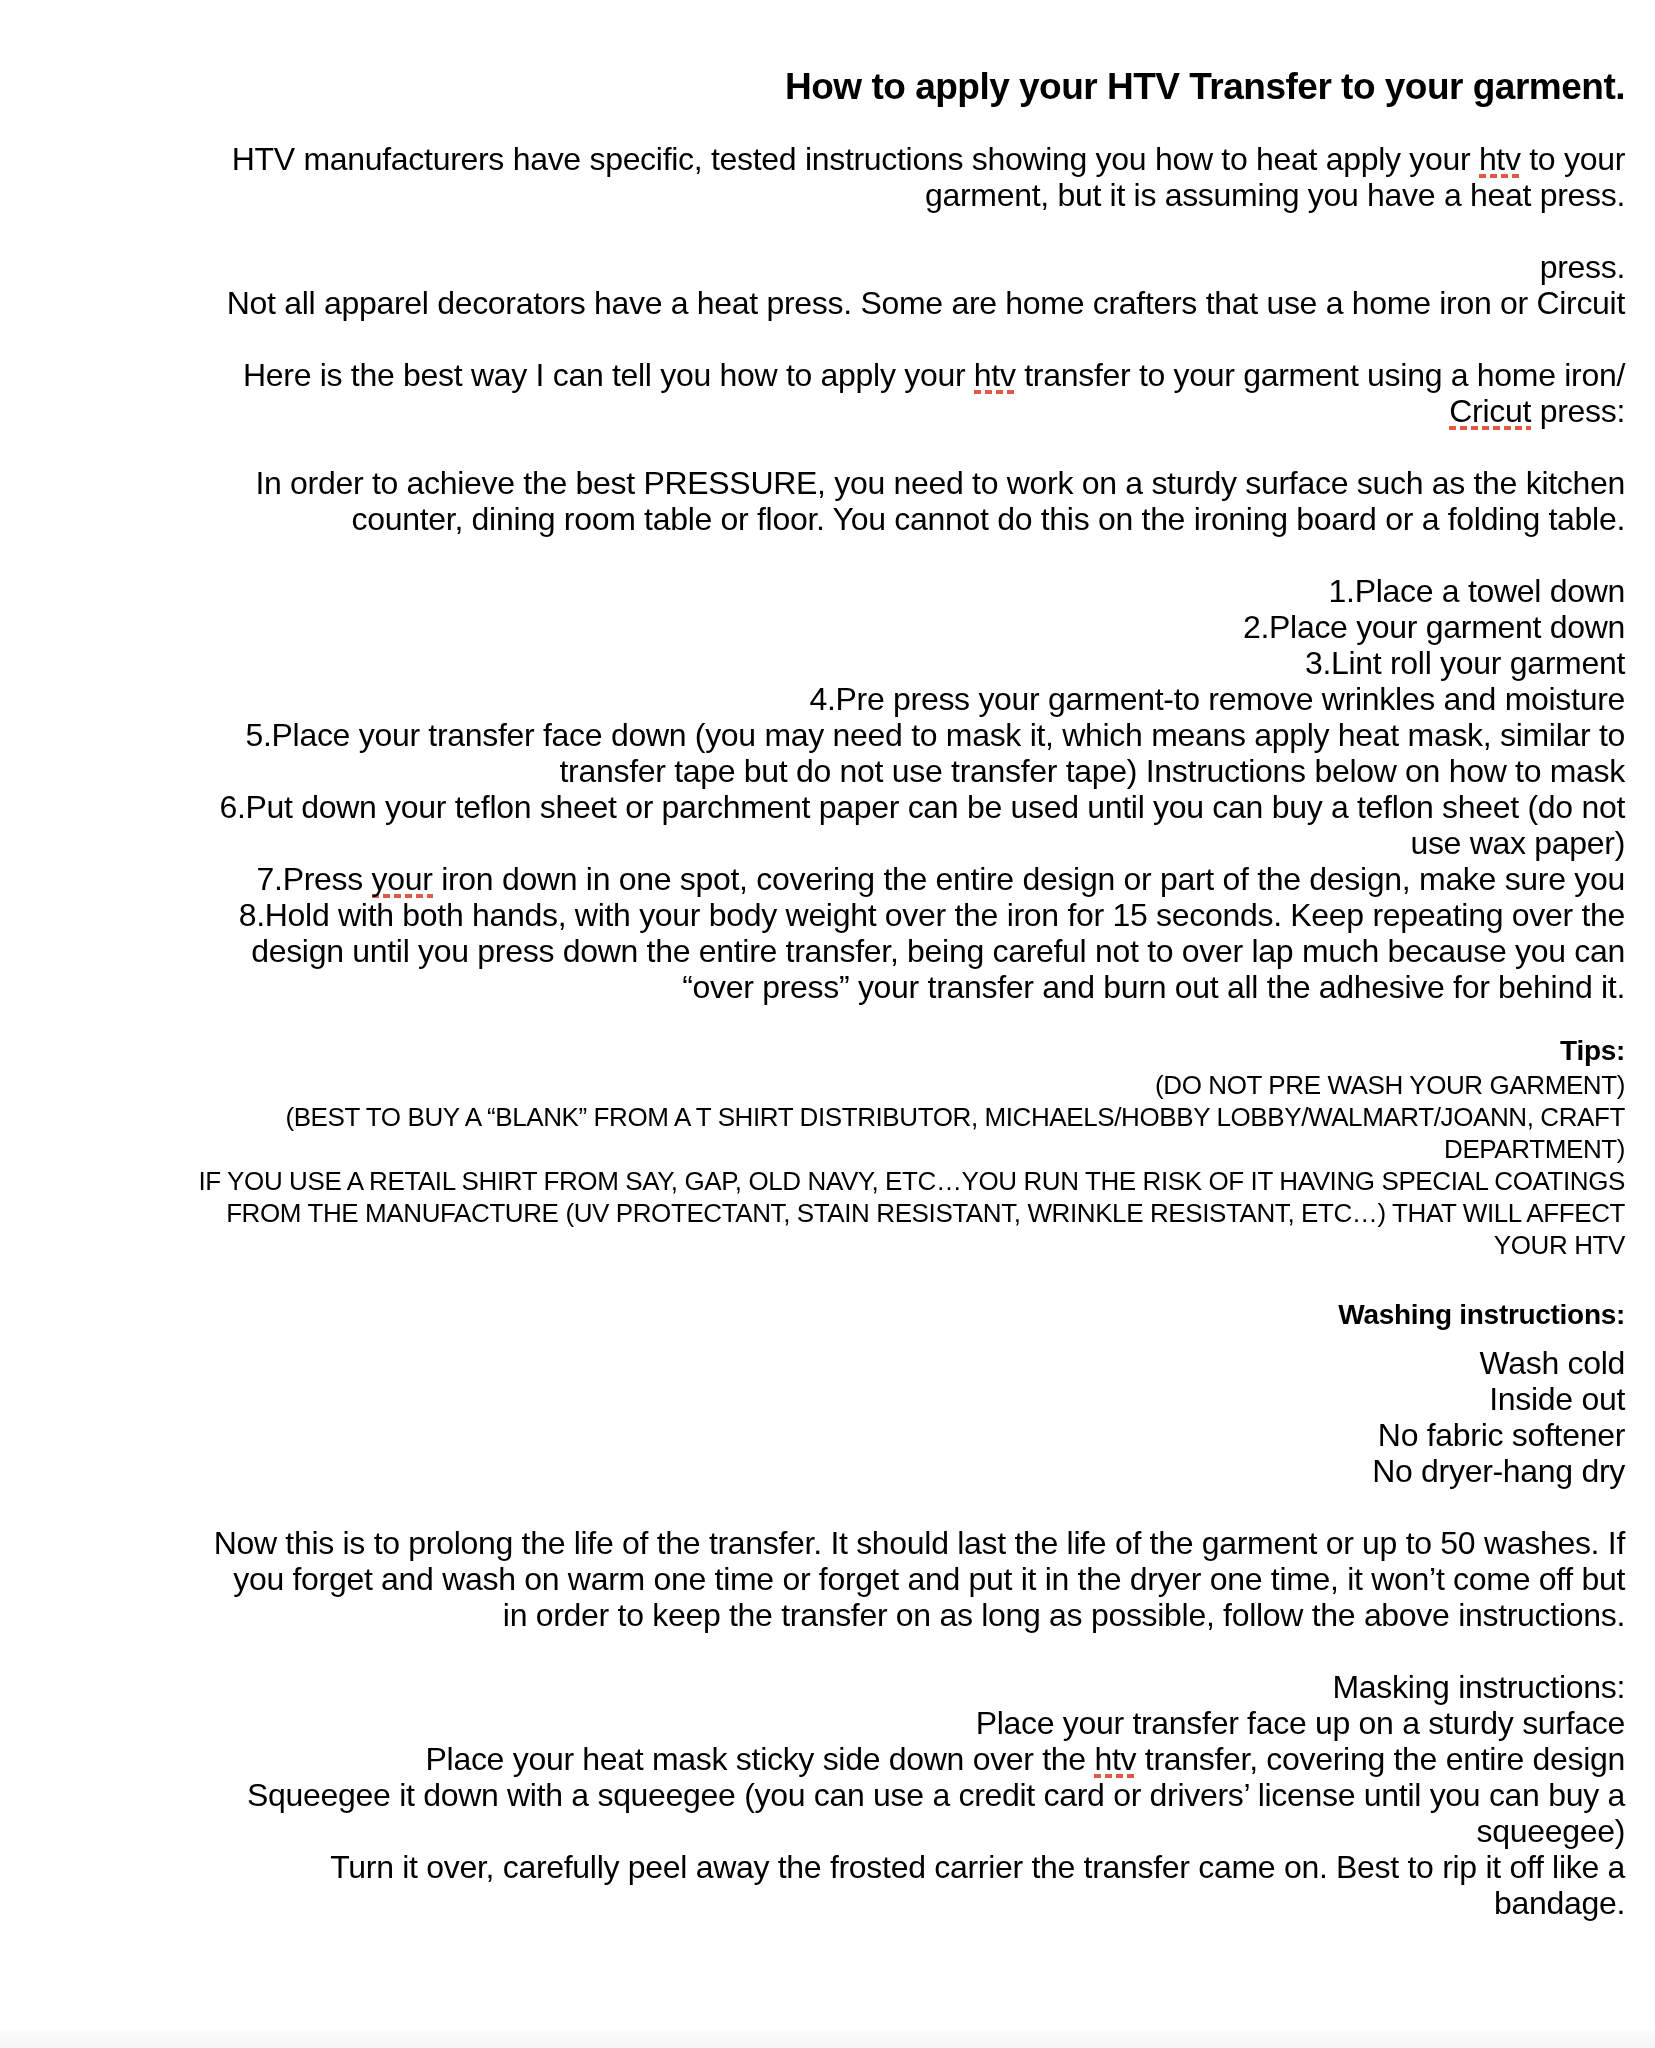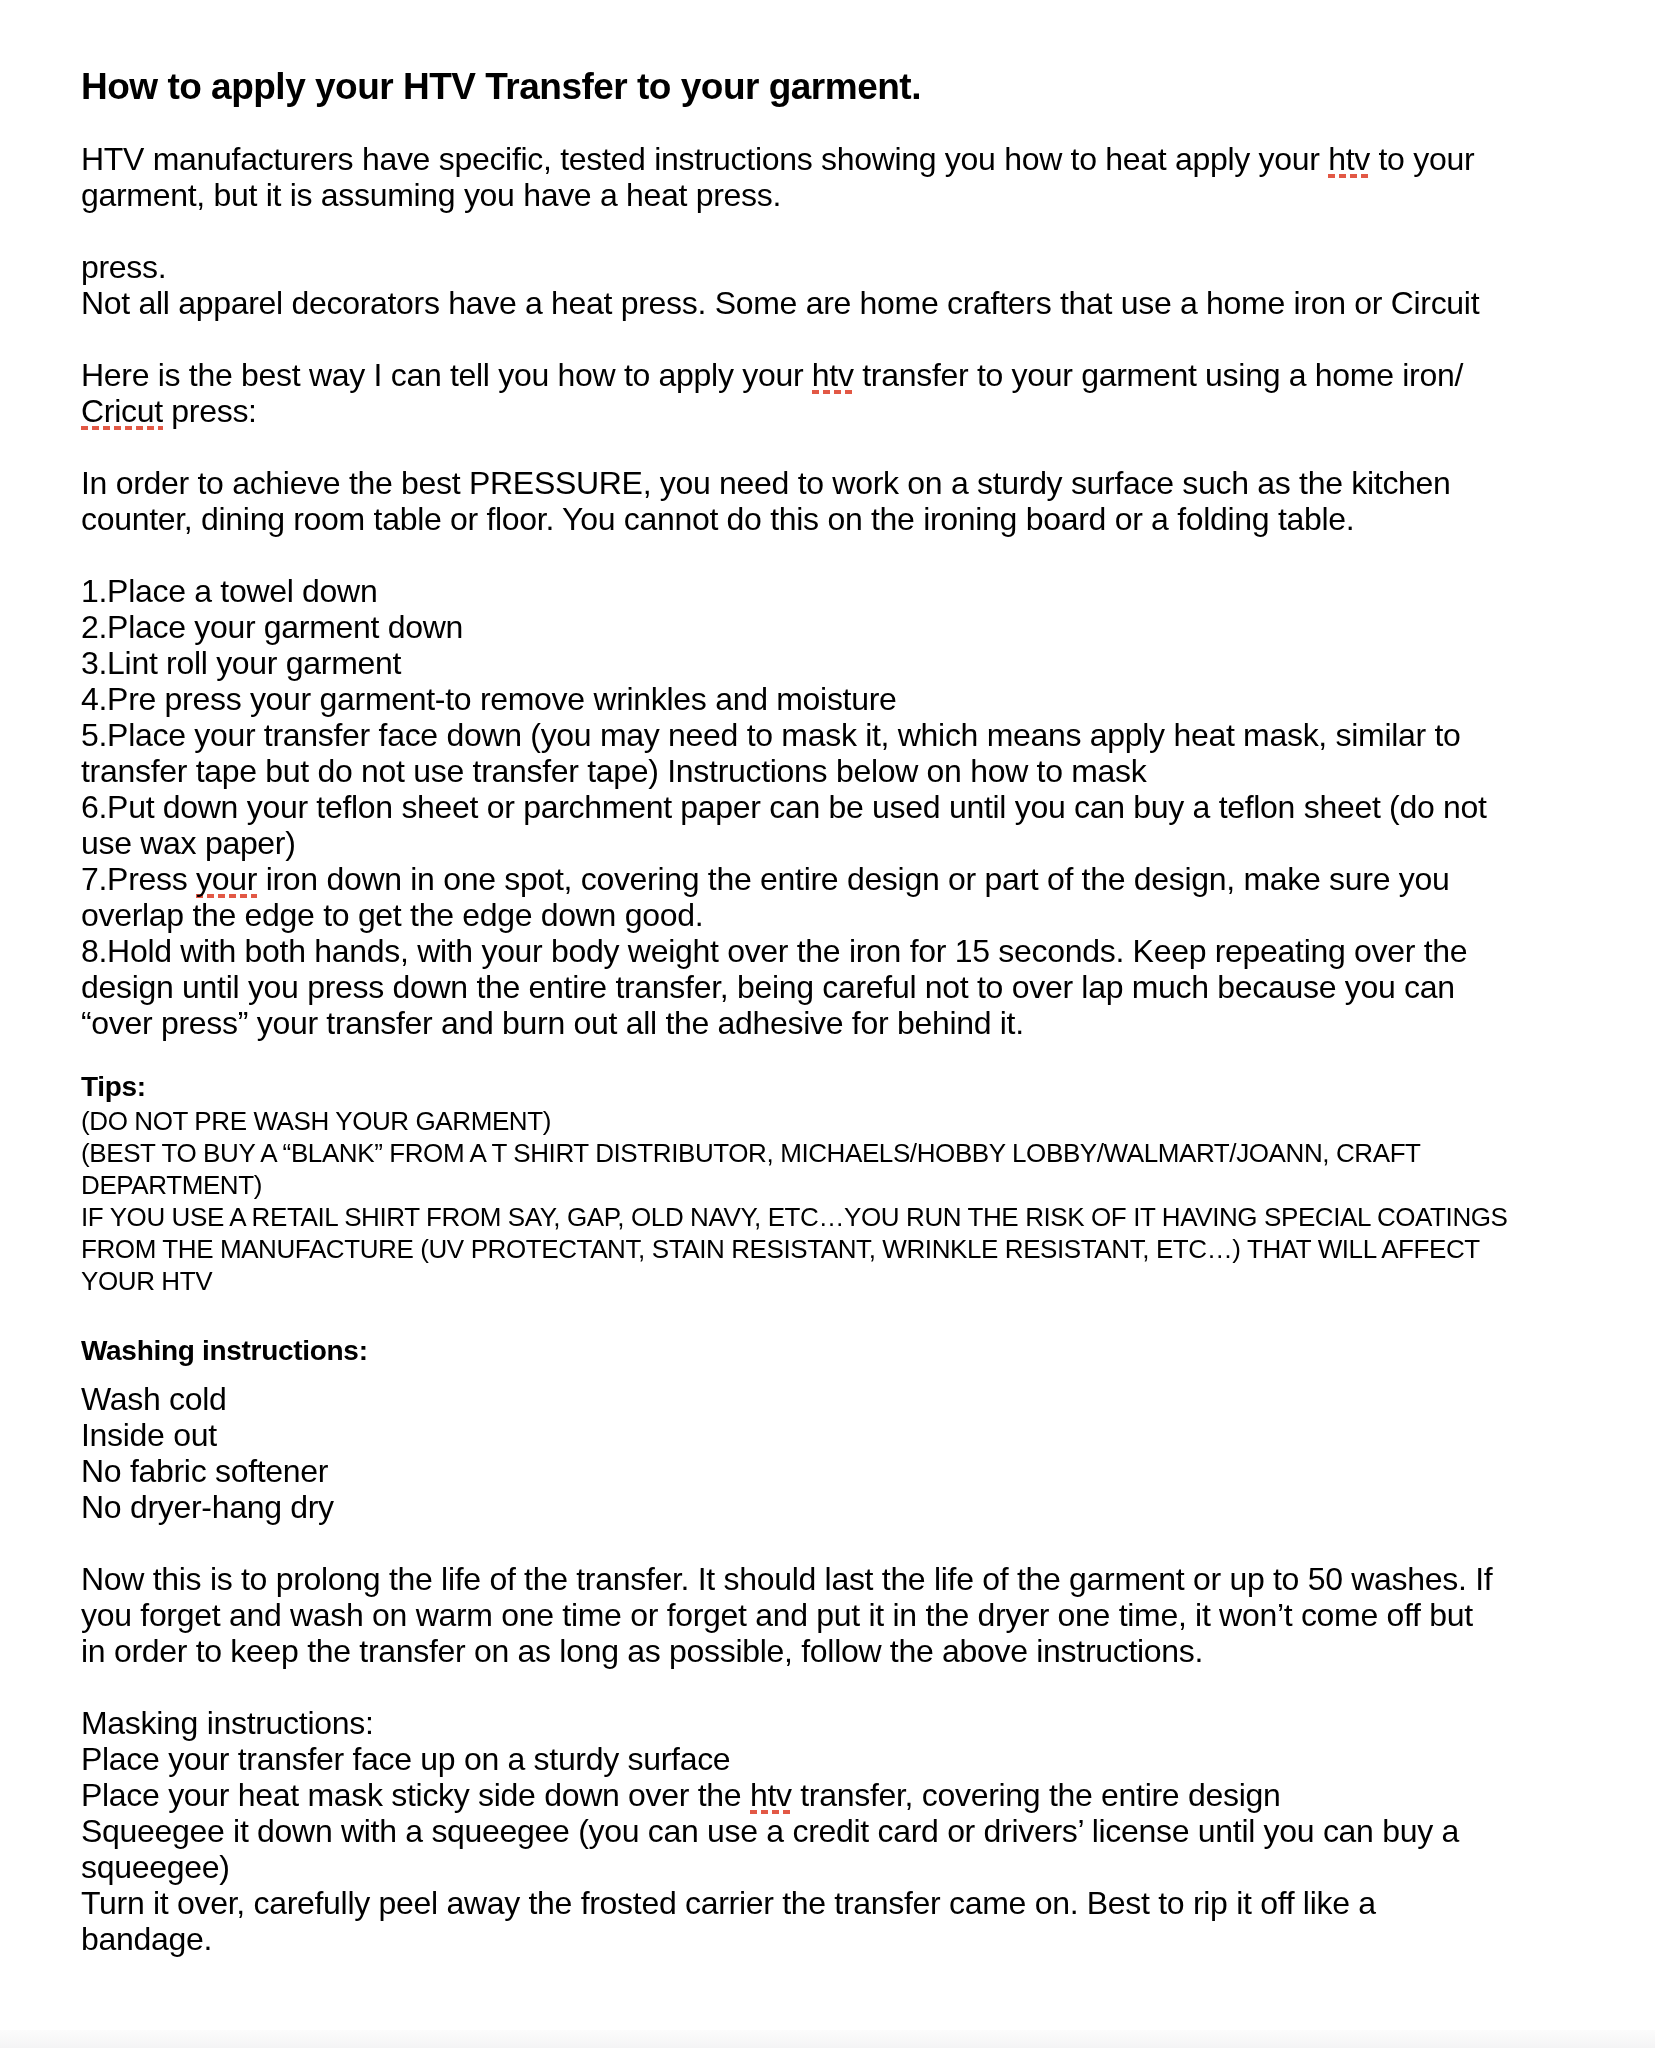--- a/index.html
+++ b/index.html
@@ -5,20 +5,21 @@
   html, body { margin: 0; padding: 0; background: #ffffff; }
 
   .page {
     position: relative;
     width: 1655px;
     height: 2048px;
     overflow: hidden;
     background: var(--page-background, #ffffff);
     color: var(--text, #000000);
     font-family: "Liberation Sans", "DejaVu Sans", sans-serif;
+    text-align: right;
   }
 
   .content {
     position: absolute;
     left: 81px;
     top: 69px;
     right: 30px;
   }
 
   .line { white-space: nowrap; }
@@ -103,21 +104,20 @@
     <div class="body-text gap">
         <div class="line"><span>1.Place a towel down</span></div>
         <div class="line"><span>2.Place your garment down</span></div>
         <div class="line"><span>3.Lint roll your garment</span></div>
         <div class="line"><span>4.Pre press your garment-to remove wrinkles and moisture</span></div>
         <div class="line"><span>5.Place your transfer face down (you may need to mask it, which means apply heat mask, similar to</span></div>
         <div class="line"><span>transfer tape but do not use transfer tape) Instructions below on how to mask</span></div>
         <div class="line"><span>6.Put down your teflon sheet or parchment paper can be used until you can buy a teflon sheet (do not</span></div>
         <div class="line"><span>use wax paper)</span></div>
         <div class="line"><span>7.Press </span><span class="misspelled">your</span><span> iron down in one spot, covering the entire design or part of the design, make sure you</span></div>
-        <div class="line"><span>overlap the edge to get the edge down good.</span></div>
         <div class="line"><span>8.Hold with both hands, with your body weight over the iron for 15 seconds. Keep repeating over the</span></div>
         <div class="line"><span>design until you press down the entire transfer, being careful not to over lap much because you can</span></div>
         <div class="line"><span>“over press” your transfer and burn out all the adhesive for behind it.</span></div>
       </div>
 
     <div class="heading-line gap-small">Tips:</div>
 
     <div class="tips-text">
         <div class="line"><span>(DO NOT PRE WASH YOUR GARMENT)</span></div>
         <div class="line"><span>(BEST TO BUY A “BLANK” FROM A T SHIRT DISTRIBUTOR, MICHAELS/HOBBY LOBBY/WALMART/JOANN, CRAFT</span></div>

